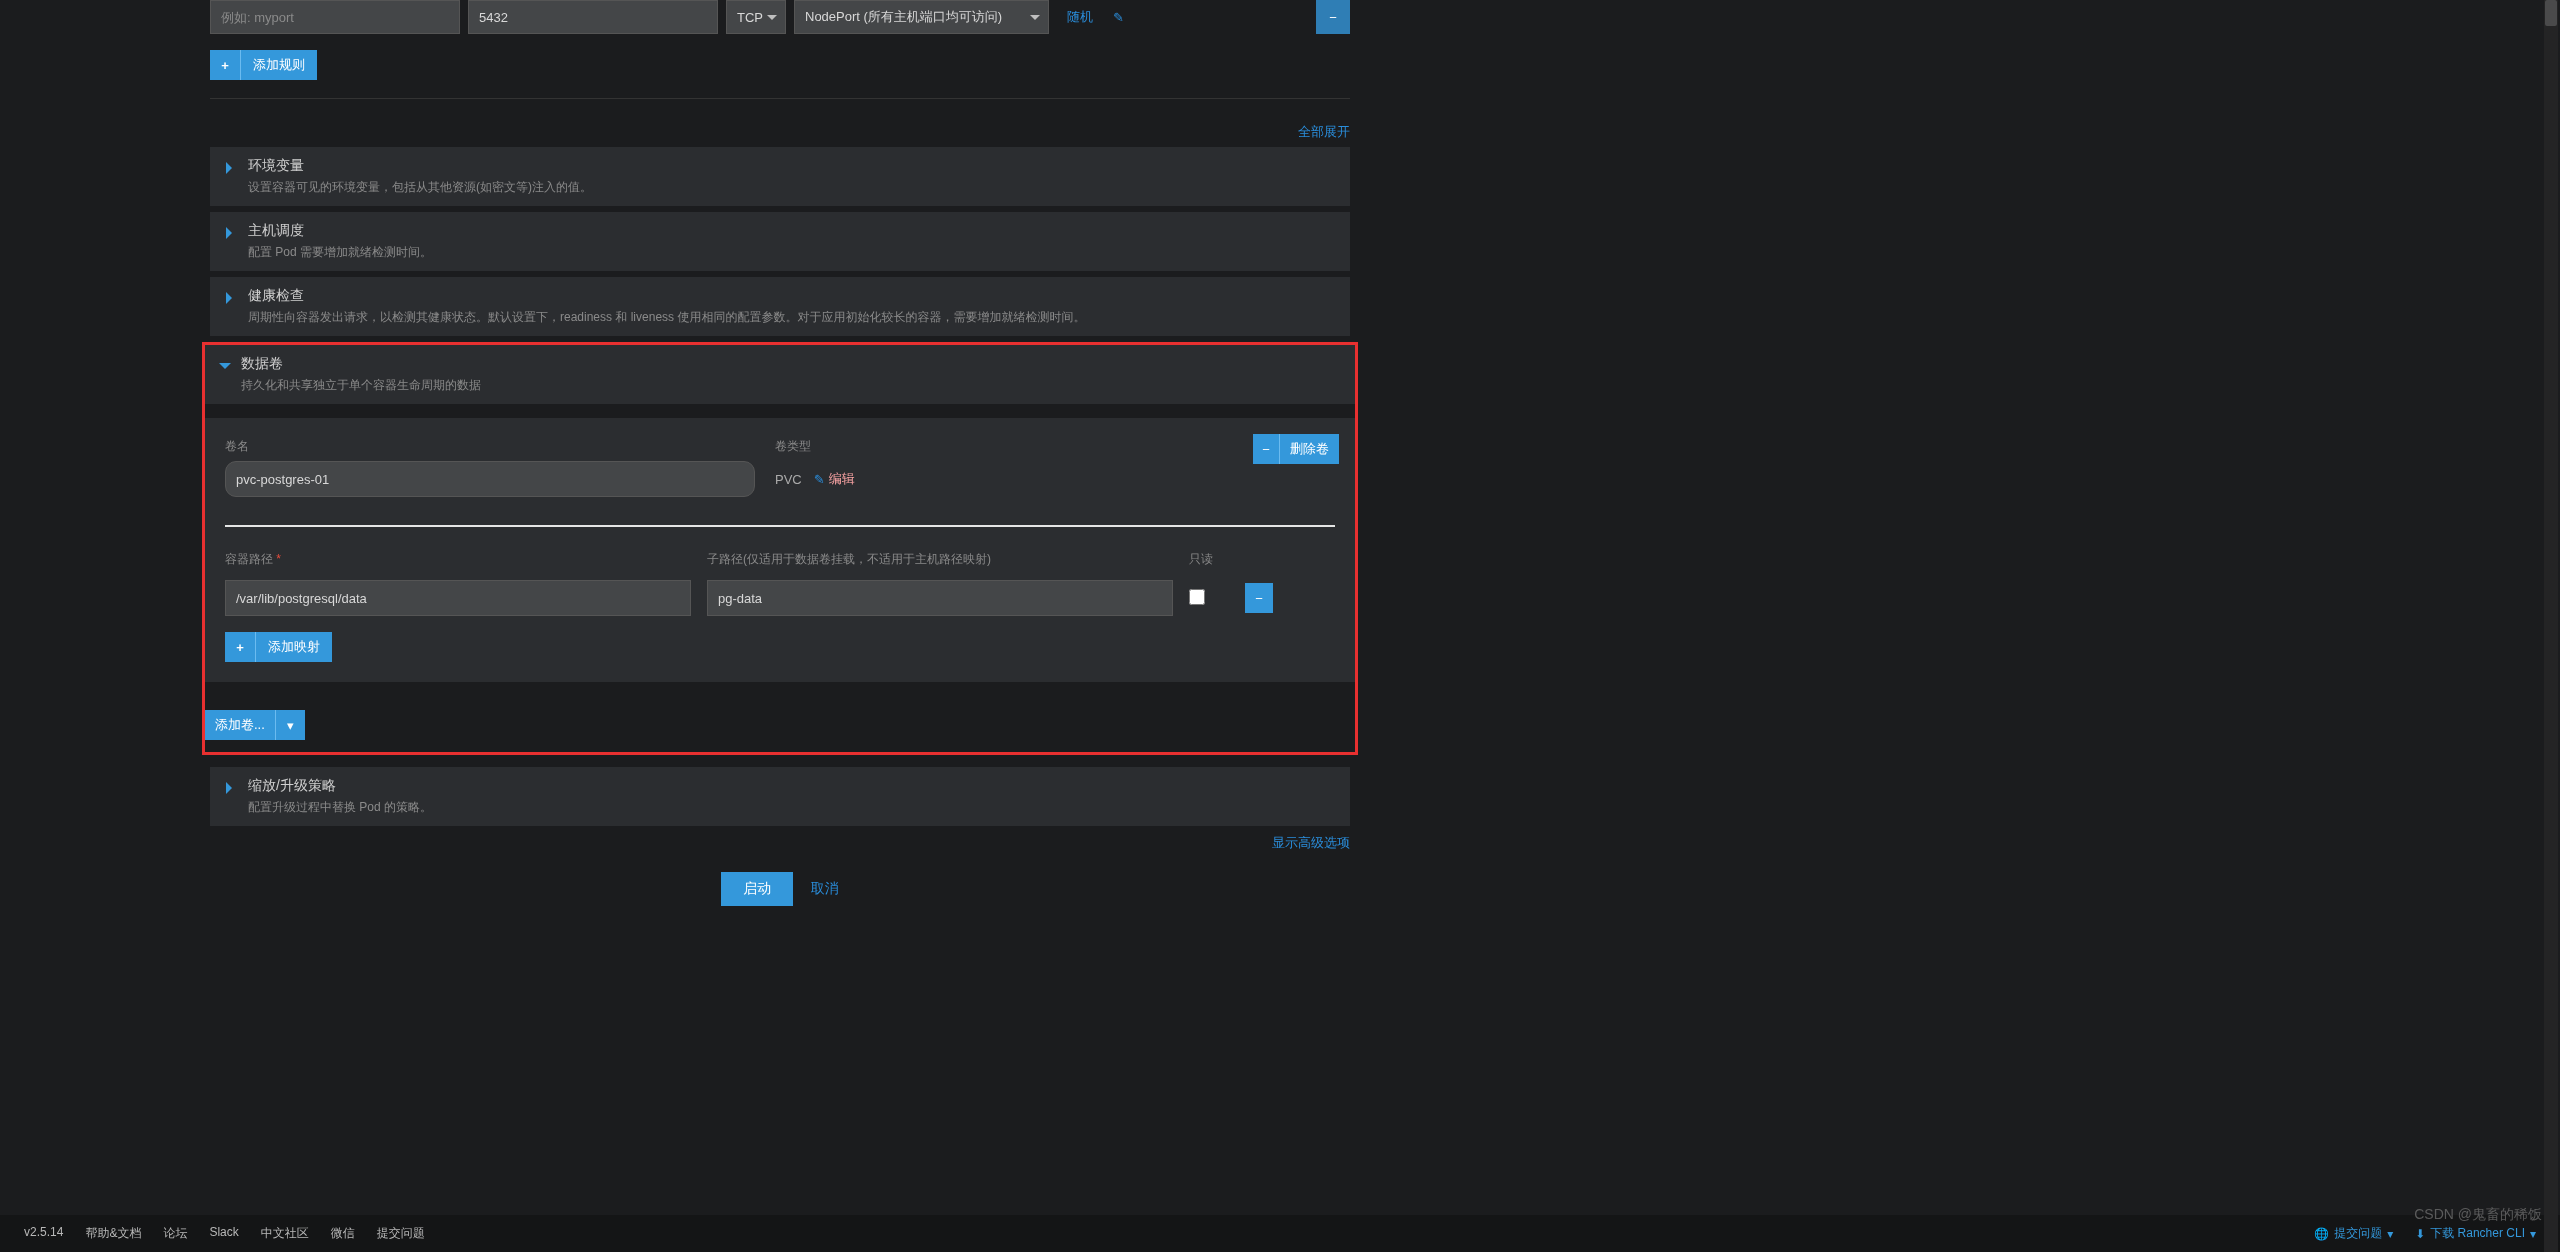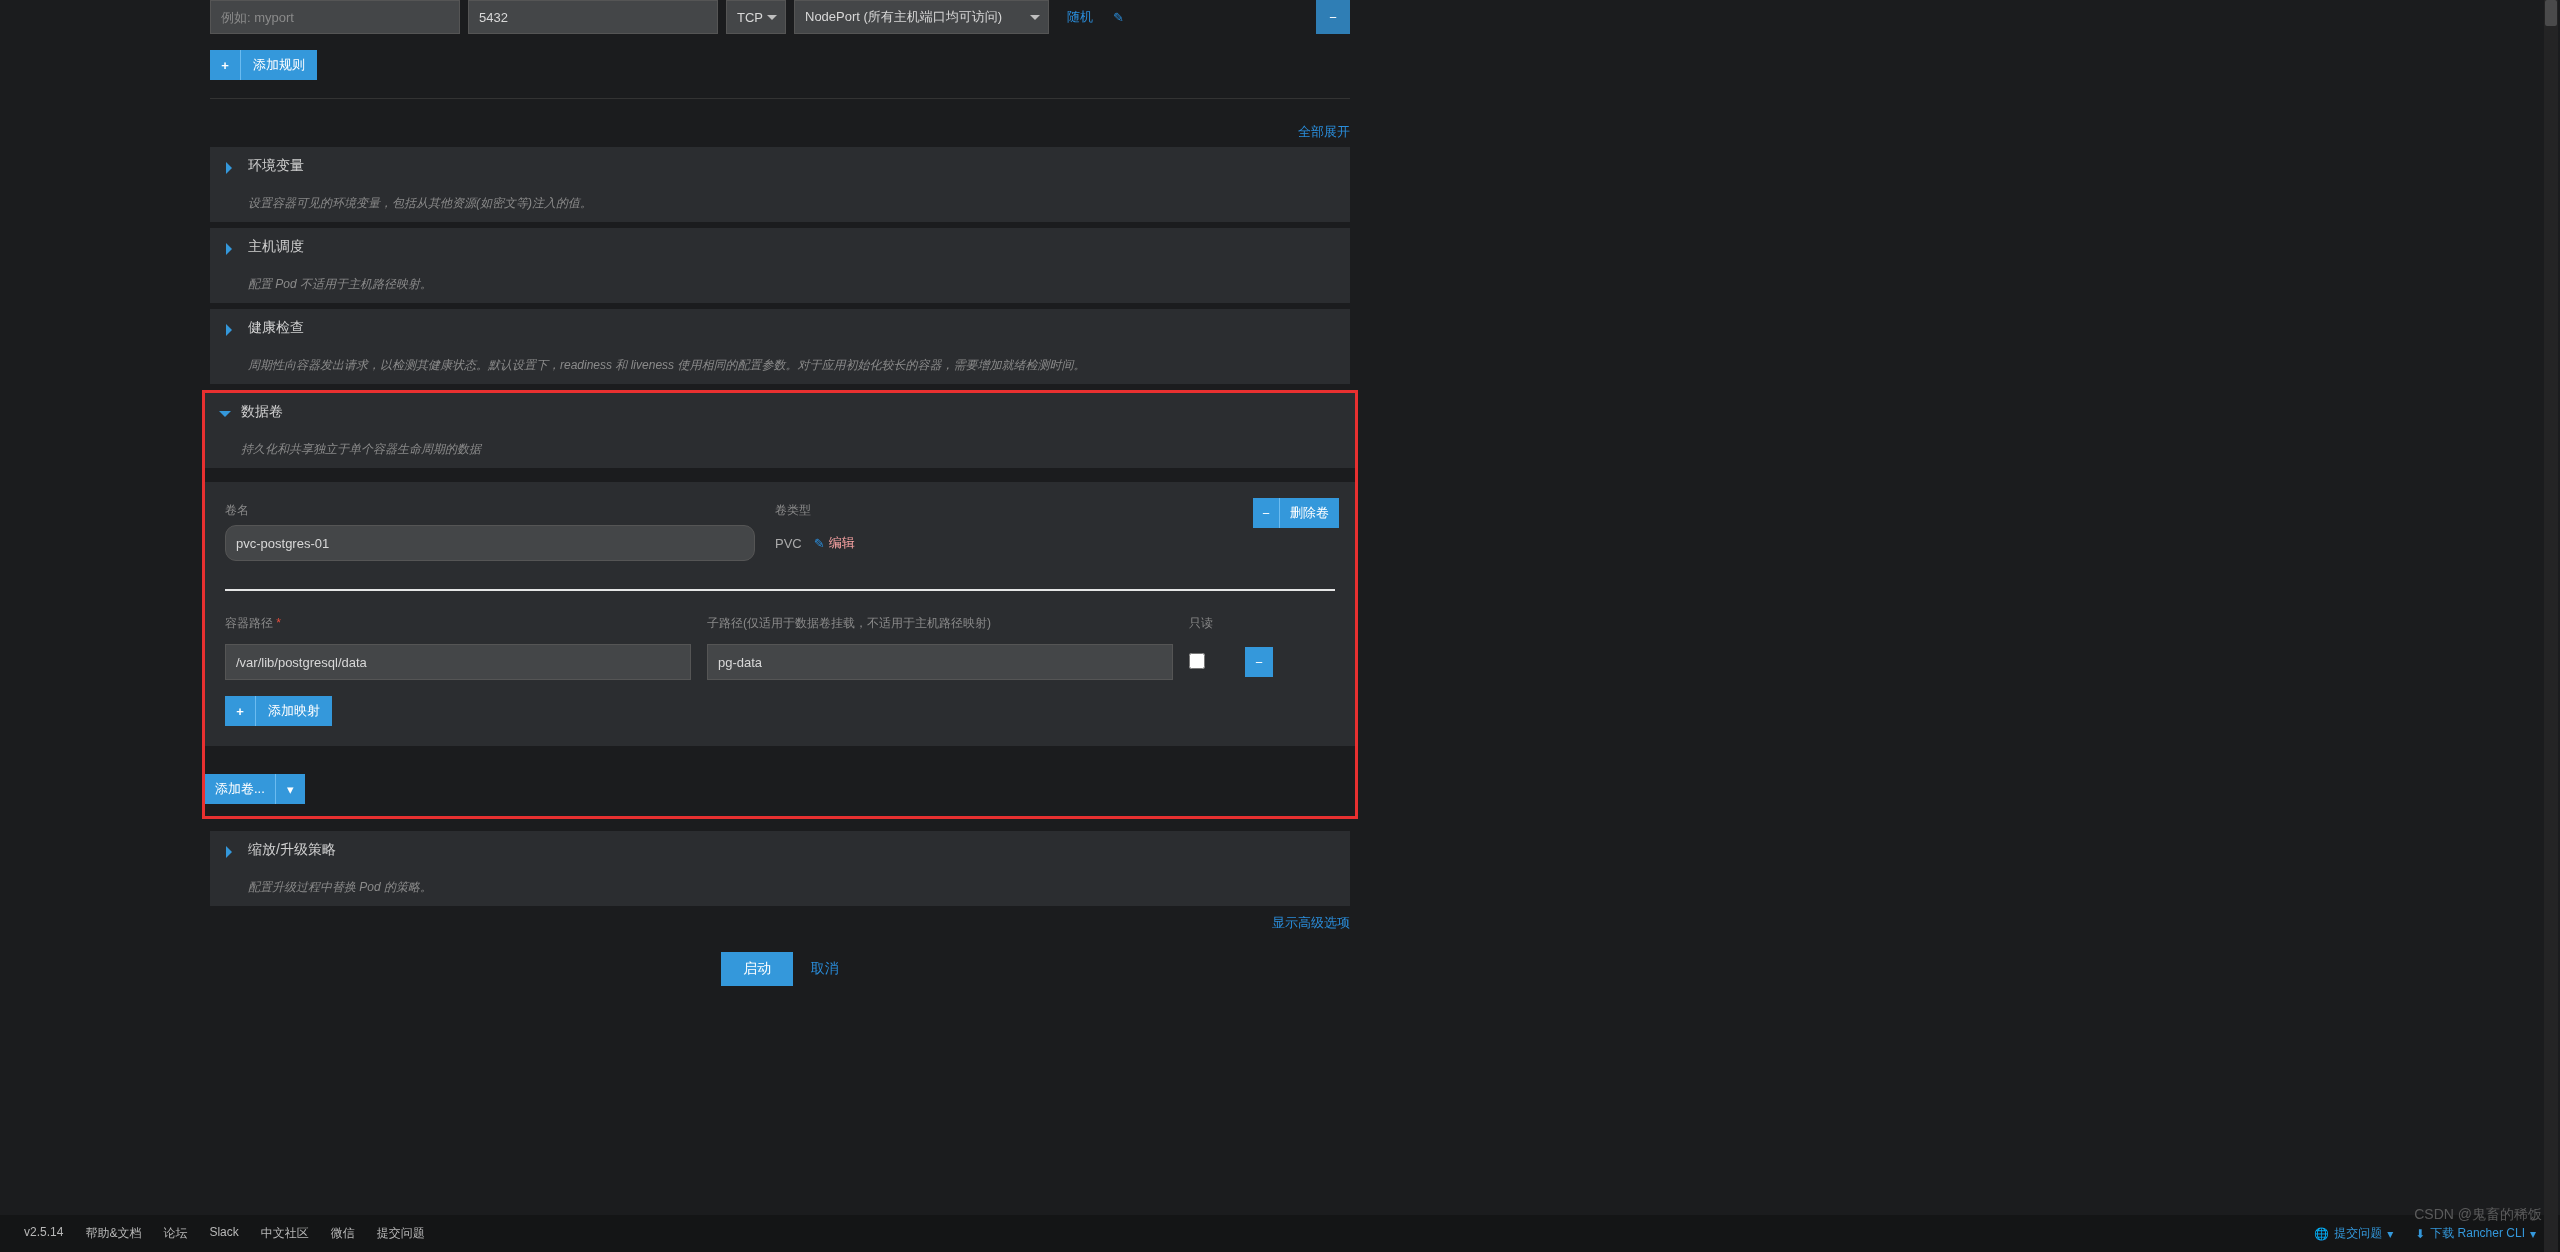--- a/index.html
+++ b/index.html
@@ -23,21 +23,21 @@
 .btn-delete { display:inline-flex; height:30px; }
 .btn-delete .minus { background:#3498db; color:#fff; width:26px; height:30px; display:inline-flex; align-items:center; justify-content:center; }
 .btn-delete .lbl { background:#3498db; color:#fff; padding:0 10px; height:30px; display:inline-flex; align-items:center; border-left:1px solid #6bbbf0; }
 .hr { border:none; border-top:1px solid #333; margin:18px 0 12px; }
 .expand-all { text-align:right; color:#2a8ddb; margin:24px 0 6px; font-size:13px; }
 .accordion { background:#2b2d30; padding:10px 14px; margin-bottom:6px; display:flex; align-items:flex-start; gap:10px; }
 .chevron { width:0; height:0; margin-top:5px; }
 .chevron.right { border:6px solid transparent; border-left-color:#3498db; margin-left:2px; }
 .chevron.down { border:6px solid transparent; border-top-color:#3498db; margin-top:8px; }
 .acc-title { color:#d0d0d0; font-size:14px; }
-.acc-desc { color:#8a8a8a; font-size:12px; margin-top:20px;font-style:italic; }
+.acc-desc { color:#8a8a8a; font-size:12px; margin-top:4px; }
 .highlight-box { border:3px solid #e83030; padding:0 0 12px 0; margin:6px -8px 12px -8px; }
 .highlight-box > * { margin-left:8px; margin-right:8px; }
 .volume-card { background:#2b2d30; padding:20px; margin:14px 0; position:relative; }
 .fld-label { color:#8a8a8a; font-size:12px; margin-bottom:6px; display:block; }
 .fld-label .req { color:#e74c3c; }
 .vol-top { display:flex; align-items:flex-end; }
 .vol-name-col { width:530px; }
 .vol-type-col { margin-left:20px; }
 .vol-type-row { display:flex; align-items:center; gap:12px; height:36px; }
 .pvc-text { color:#aaa; }
@@ -110,21 +110,21 @@
     <div>
       <div class="acc-title">环境变量</div>
       <div class="acc-desc">设置容器可见的环境变量，包括从其他资源(如密文等)注入的值。</div>
     </div>
   </div>
 
   <div class="accordion">
     <div class="chevron right"></div>
     <div>
       <div class="acc-title">主机调度</div>
-      <div class="acc-desc">配置 Pod 不适用于主机路径映射。</div>
+      <div class="acc-desc">配置 Pod 需要增加就绪检测时间。</div>
     </div>
   </div>
 
   <div class="accordion">
     <div class="chevron right"></div>
     <div>
       <div class="acc-title">健康检查</div>
       <div class="acc-desc">周期性向容器发出请求，以检测其健康状态。默认设置下，readiness 和 liveness 使用相同的配置参数。对于应用初始化较长的容器，需要增加就绪检测时间。</div>
     </div>
   </div>

